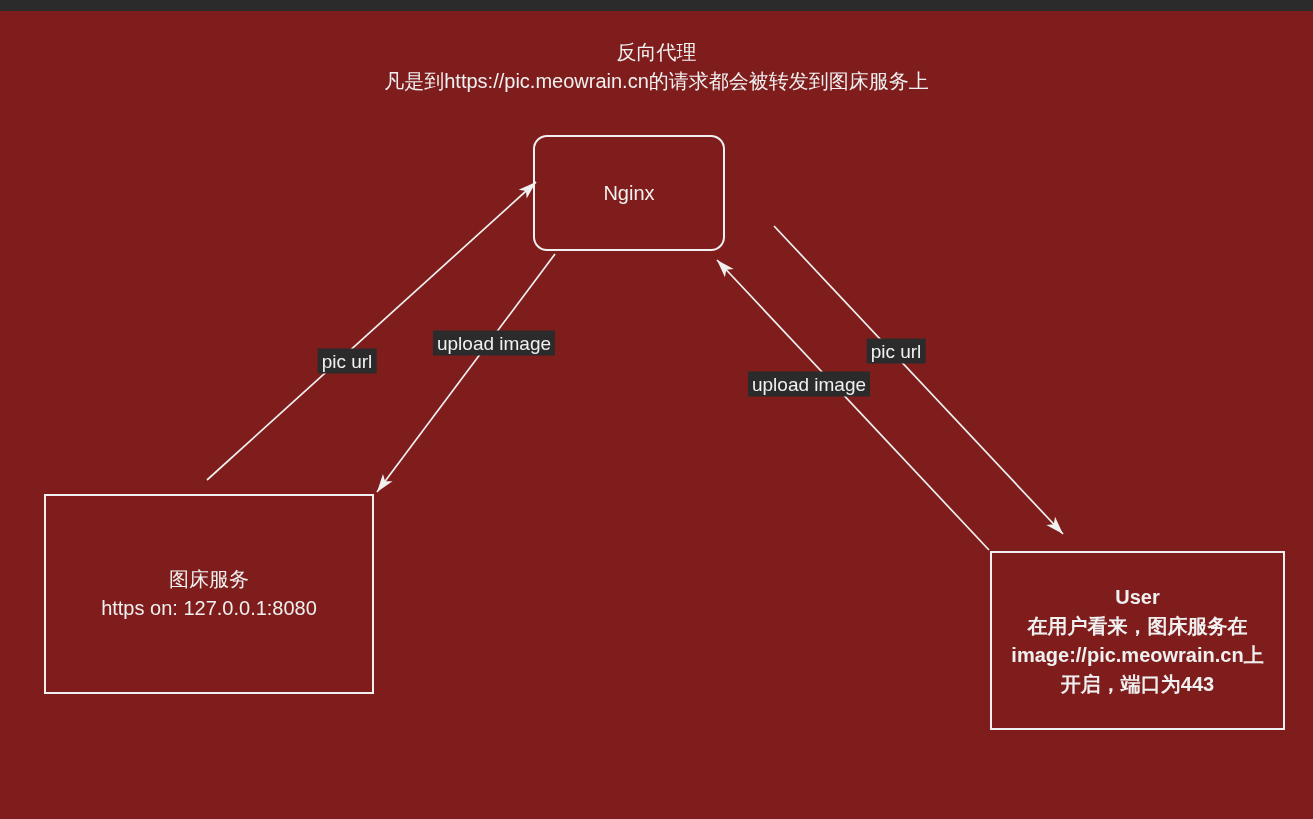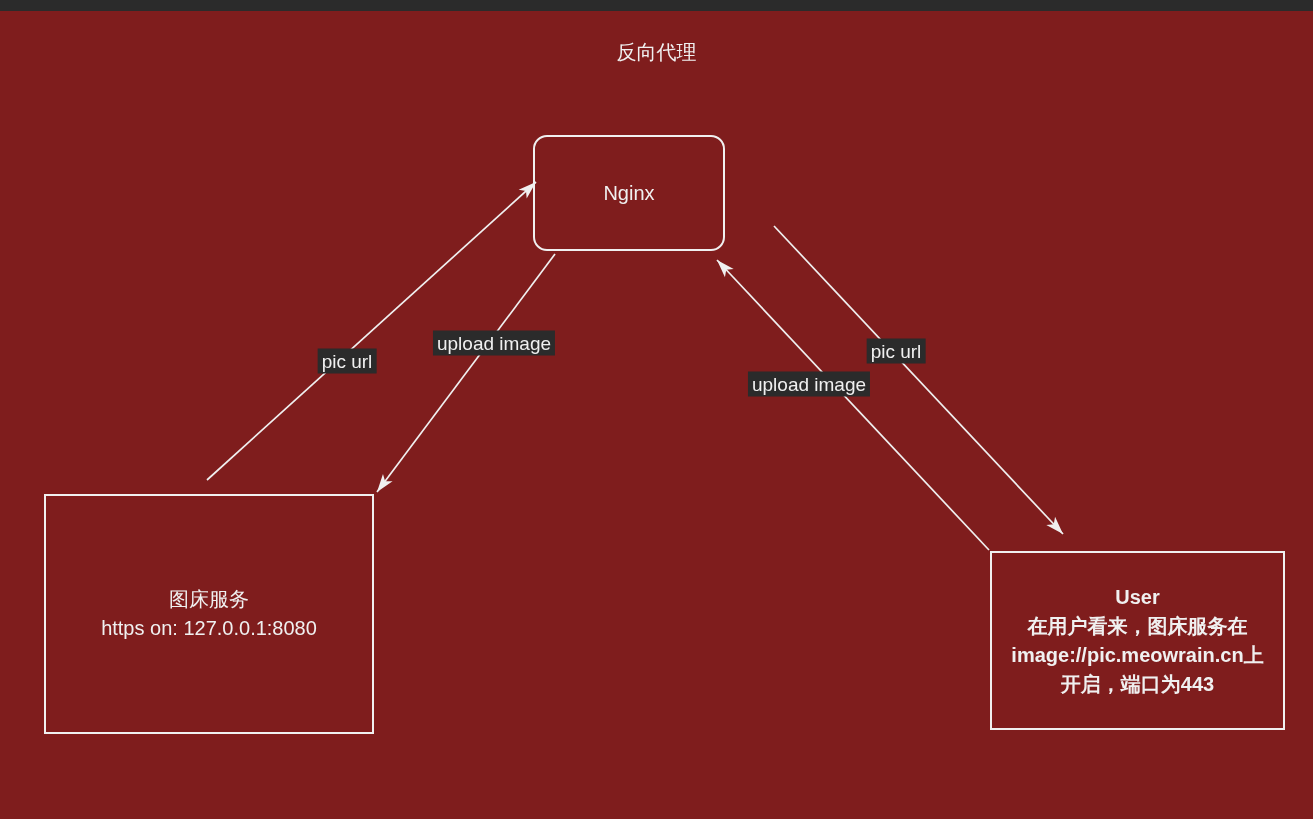--- a/index.html
+++ b/index.html
@@ -41,21 +41,21 @@
     line-height: 29px;
     white-space: nowrap;
   }
   .node-nginx {
     left: 533px; top: 124px;
     width: 192px; height: 116px;
     border-radius: 14px;
   }
   .node-pic-service {
     left: 44px; top: 483px;
-    width: 330px; height: 240px;
+    width: 330px; height: 200px;
   }
   .node-user {
     left: 990px; top: 540px;
     width: 295px; height: 179px; font-weight: bold;
   }
   .edges-layer {
     position: absolute;
     left: 0; top: 0;
     width: 1313px; height: 819px;
     pointer-events: none;
@@ -78,20 +78,21 @@
   .label-pic-url-right    { left: 896px; top: 340px; }
   .label-upload-img-right { left: 809px; top: 373px; }
 </style>
 </head>
 <body>
 
 <div class="stage">
 
   <div class="diagram-title">
     <div>反向代理</div>
+    <div>凡是到https://pic.meowrain.cn的请求都会被转发到图床服务上</div>
   </div>
 
   <div class="node node-nginx">
     <div>Nginx</div>
   </div>
 
   <div class="node node-pic-service">
     <div>图床服务</div>
     <div>https on: 127.0.0.1:8080</div>
   </div>

